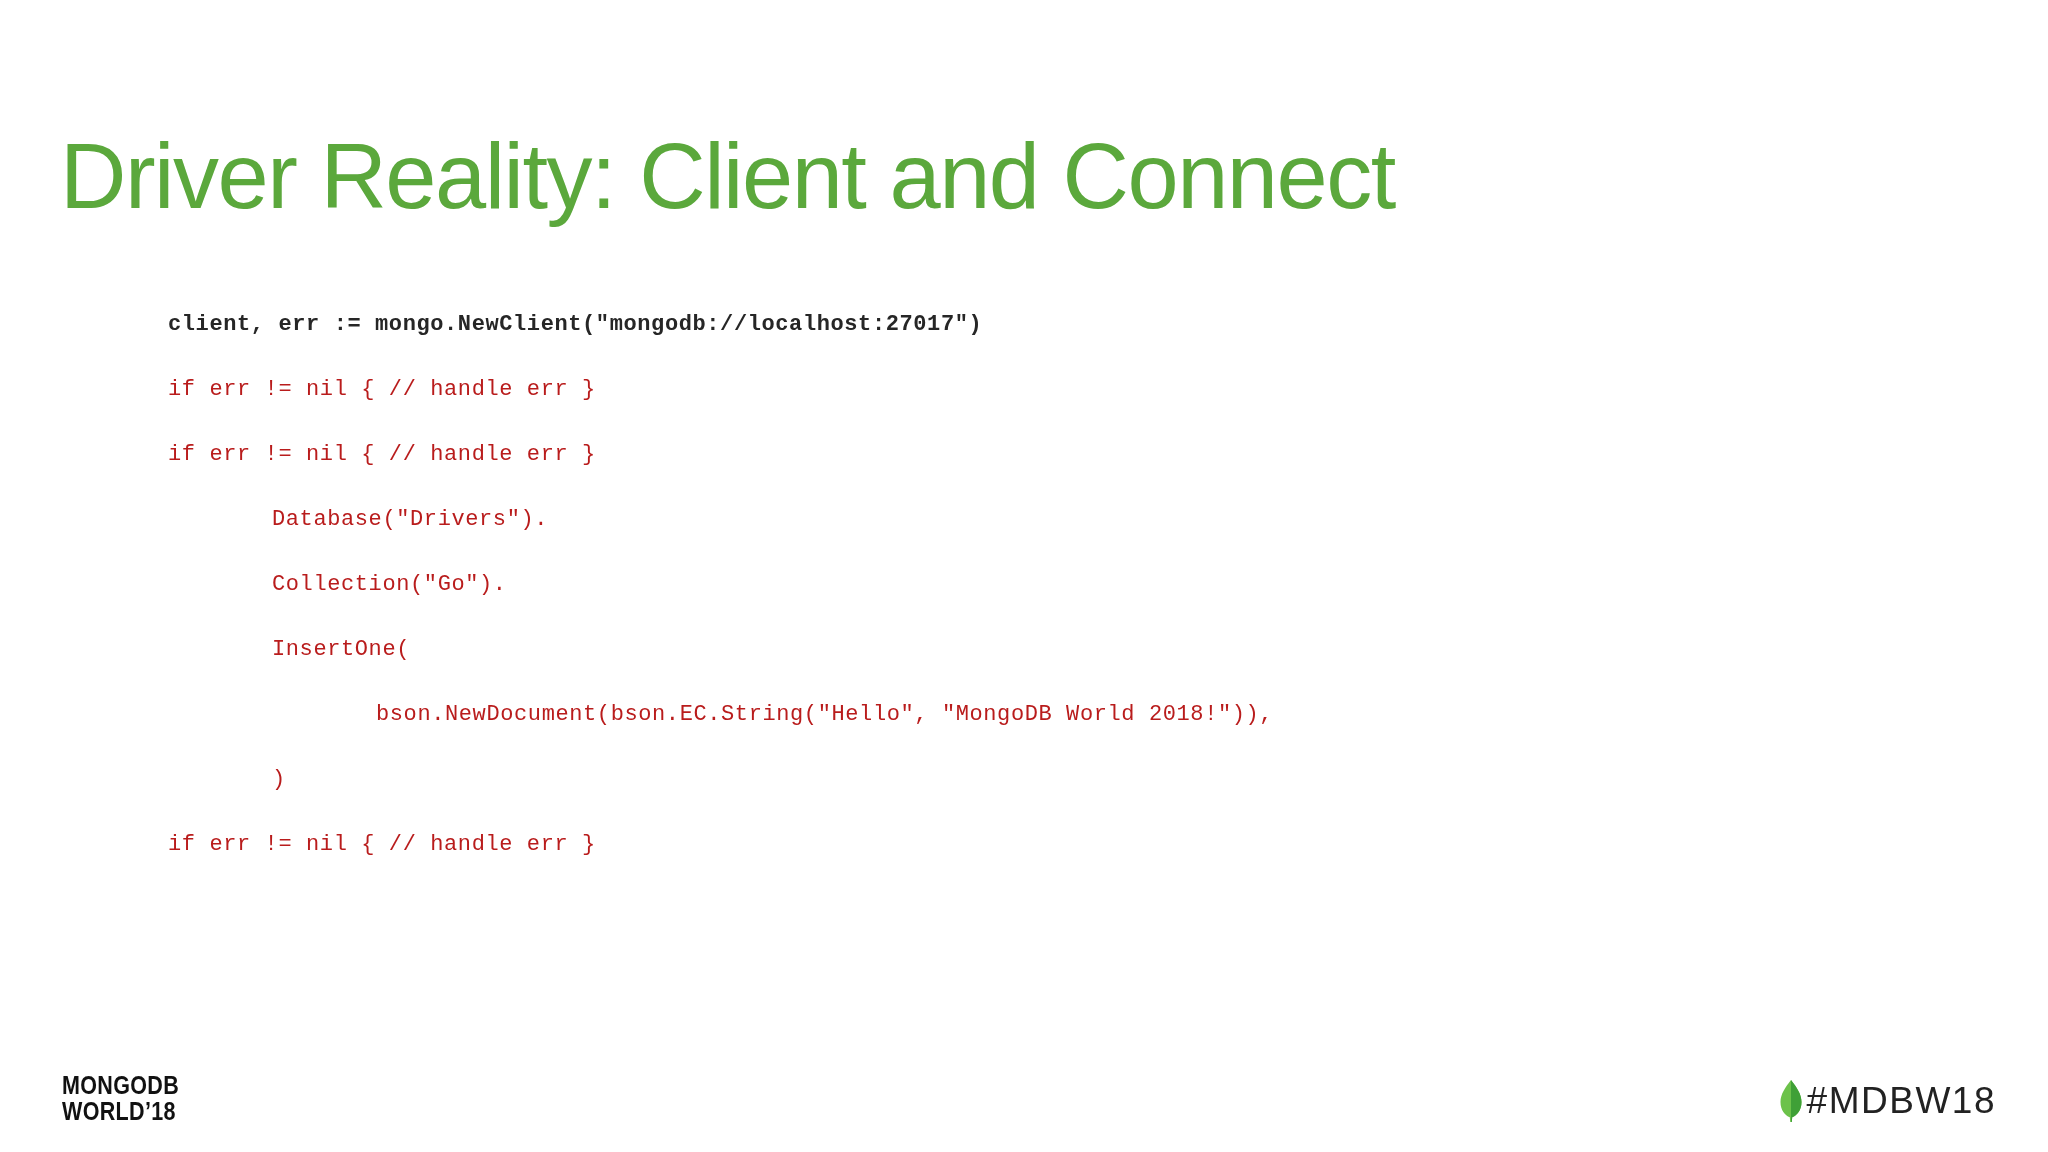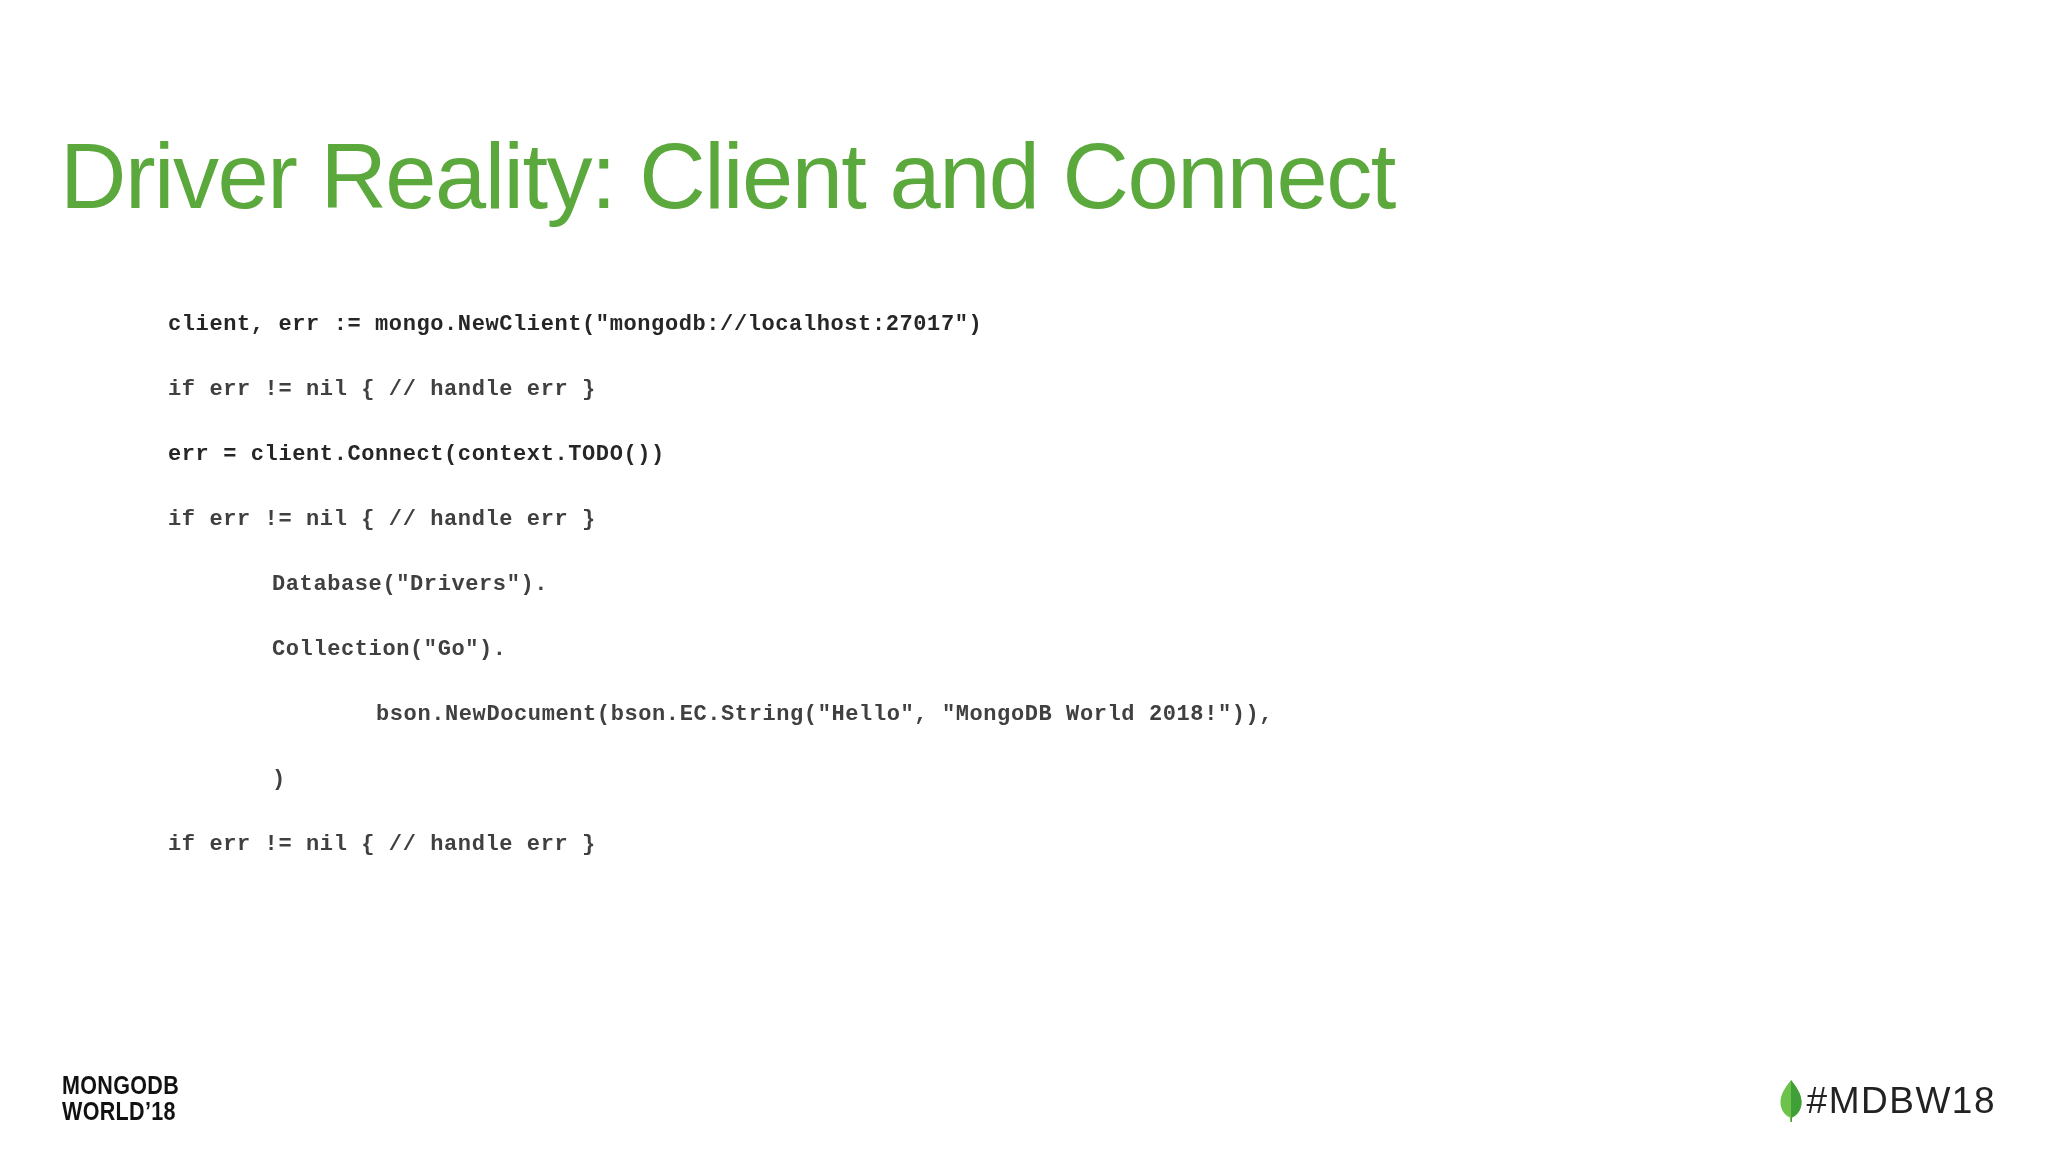--- a/index.html
+++ b/index.html
@@ -43,22 +43,22 @@
     line-height: 65px;
   }
   .code-line {
     white-space: pre;
     font-size: 22px;
     line-height: 65px;
     letter-spacing: 0.6px;
     height: 65px;
   }
   .code-line.dim {
-    color: #404040;
-    font-weight: 700;
+    color: #b91c1c;
+    font-weight: 400;
   }
   .code-line.strong {
     color: #262626;
     font-weight: 700;
   }
   .ind-0 { padding-left: 0px; }
   .ind-1 { padding-left: 104px; }
   .ind-2 { padding-left: 208px; }
 
   
@@ -105,24 +105,24 @@
 </head>
 <body>
 
 <div id="slide">
 
   <h1 id="slide-title">Driver Reality: Client and Connect</h1>
 
   <div id="code-block">
       <div class="code-line strong ind-0">client, err := mongo.NewClient("mongodb://localhost:27017")</div>
       <div class="code-line dim ind-0">if err != nil { // handle err }</div>
-      <div class="code-line strong ind-0">err = client.Connect(context.TODO())</div>
       <div class="code-line dim ind-0">if err != nil { // handle err }</div>
       <div class="code-line dim ind-1">Database("Drivers").</div>
       <div class="code-line dim ind-1">Collection("Go").</div>
+      <div class="code-line dim ind-1">InsertOne(</div>
       <div class="code-line dim ind-2">bson.NewDocument(bson.EC.String("Hello", "MongoDB World 2018!")),</div>
       <div class="code-line dim ind-1">)</div>
       <div class="code-line dim ind-0">if err != nil { // handle err }</div>
     </div>
 
   <div id="footer-logo">
     <span class="logo-line">MONGODB</span>
     <span class="logo-line">WORLD’18</span>
   </div>
 

